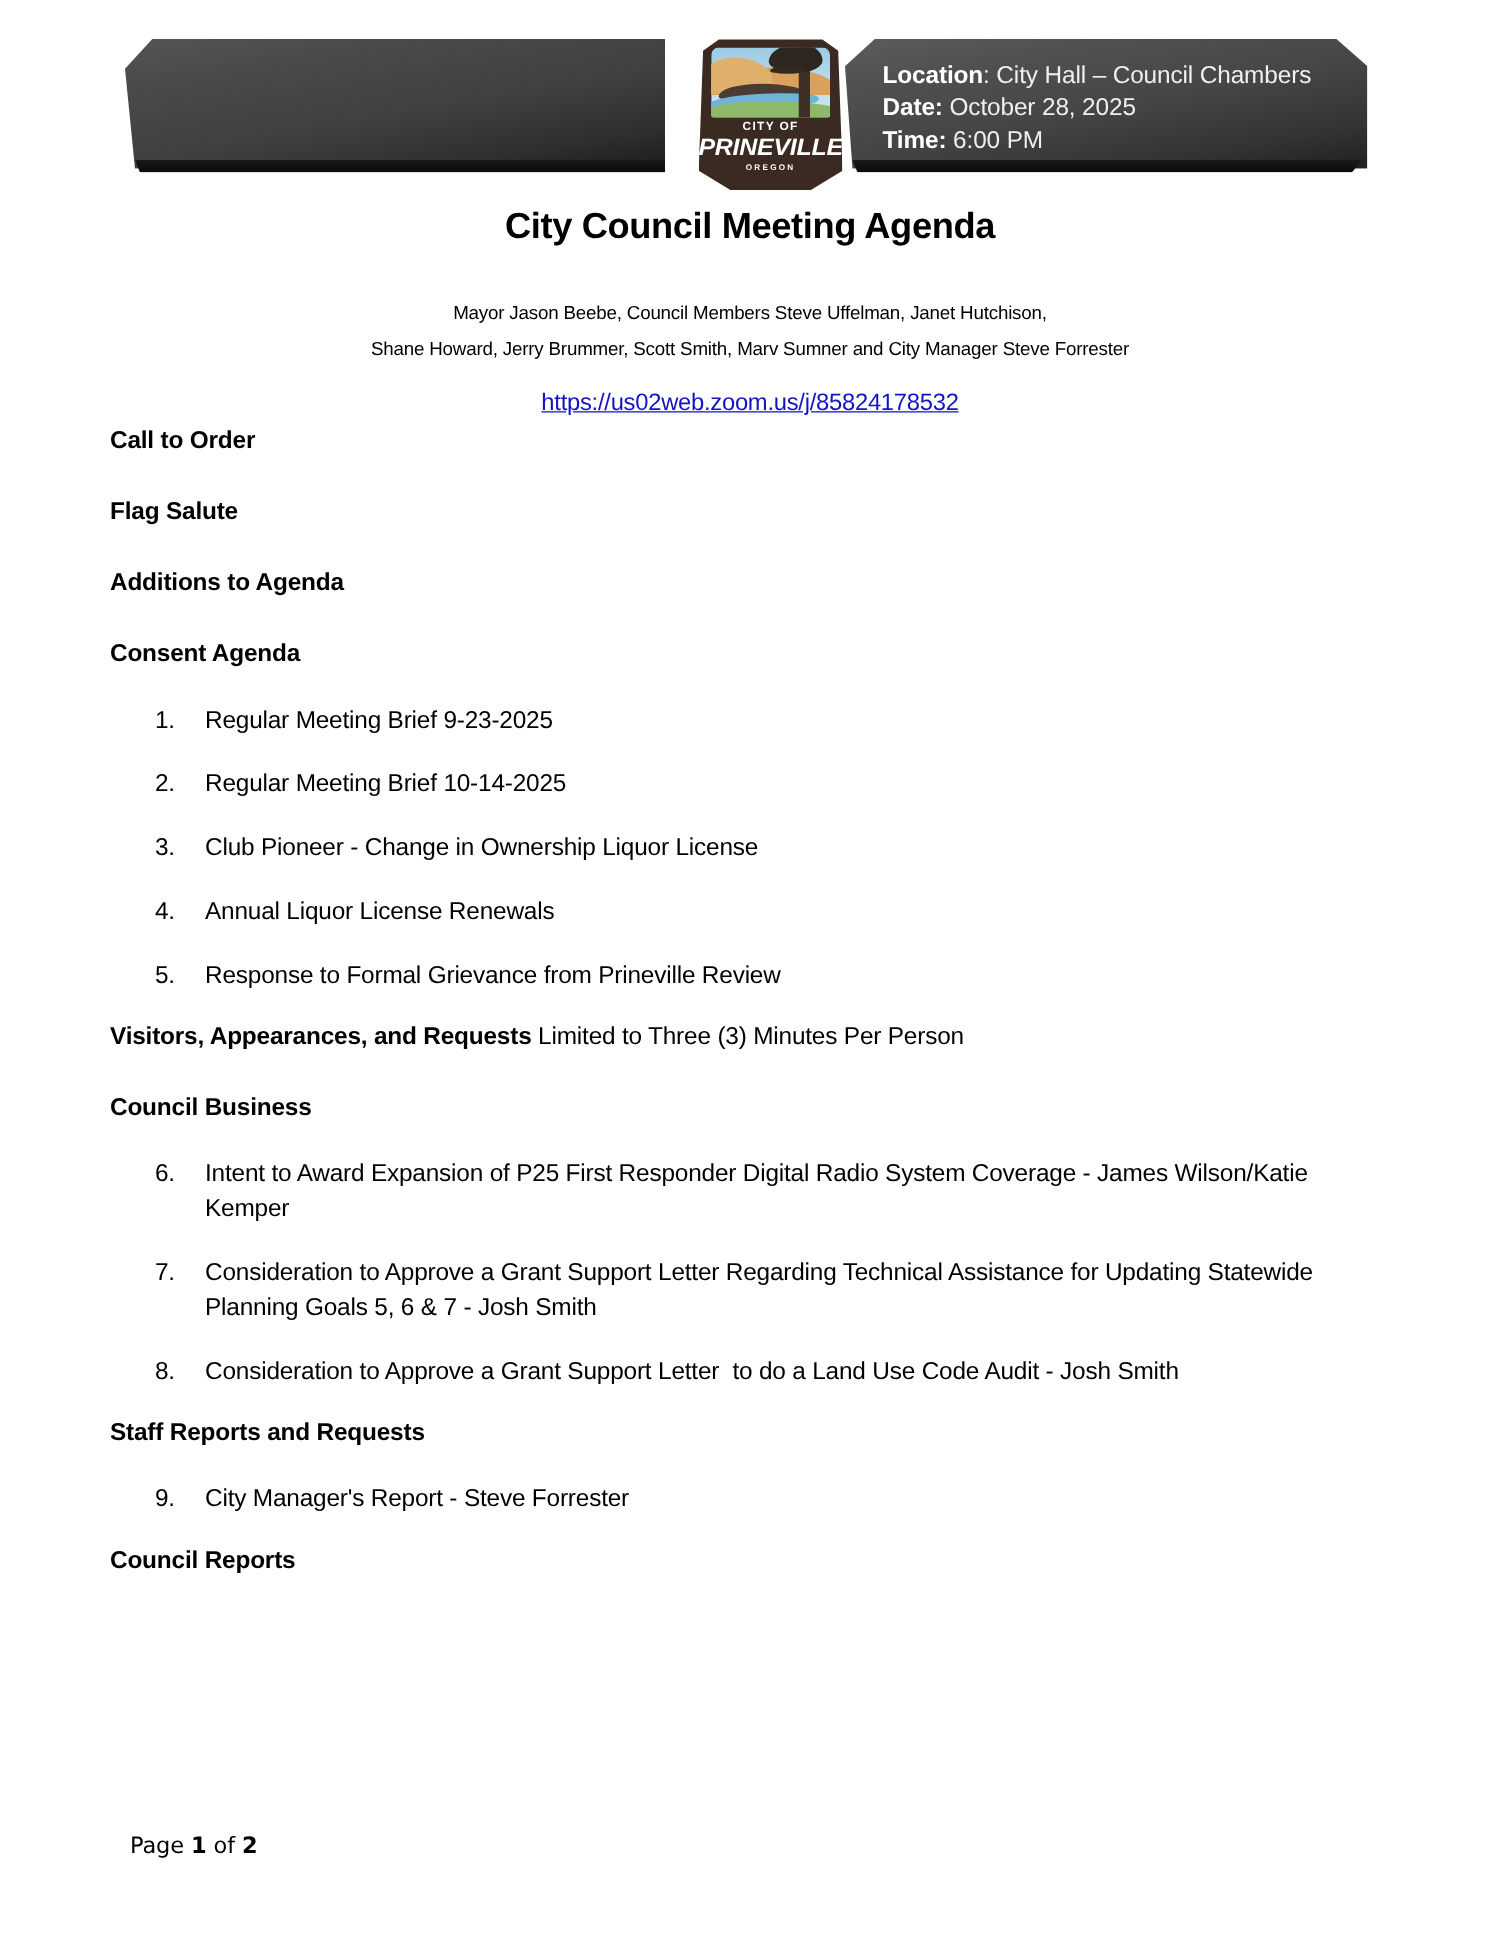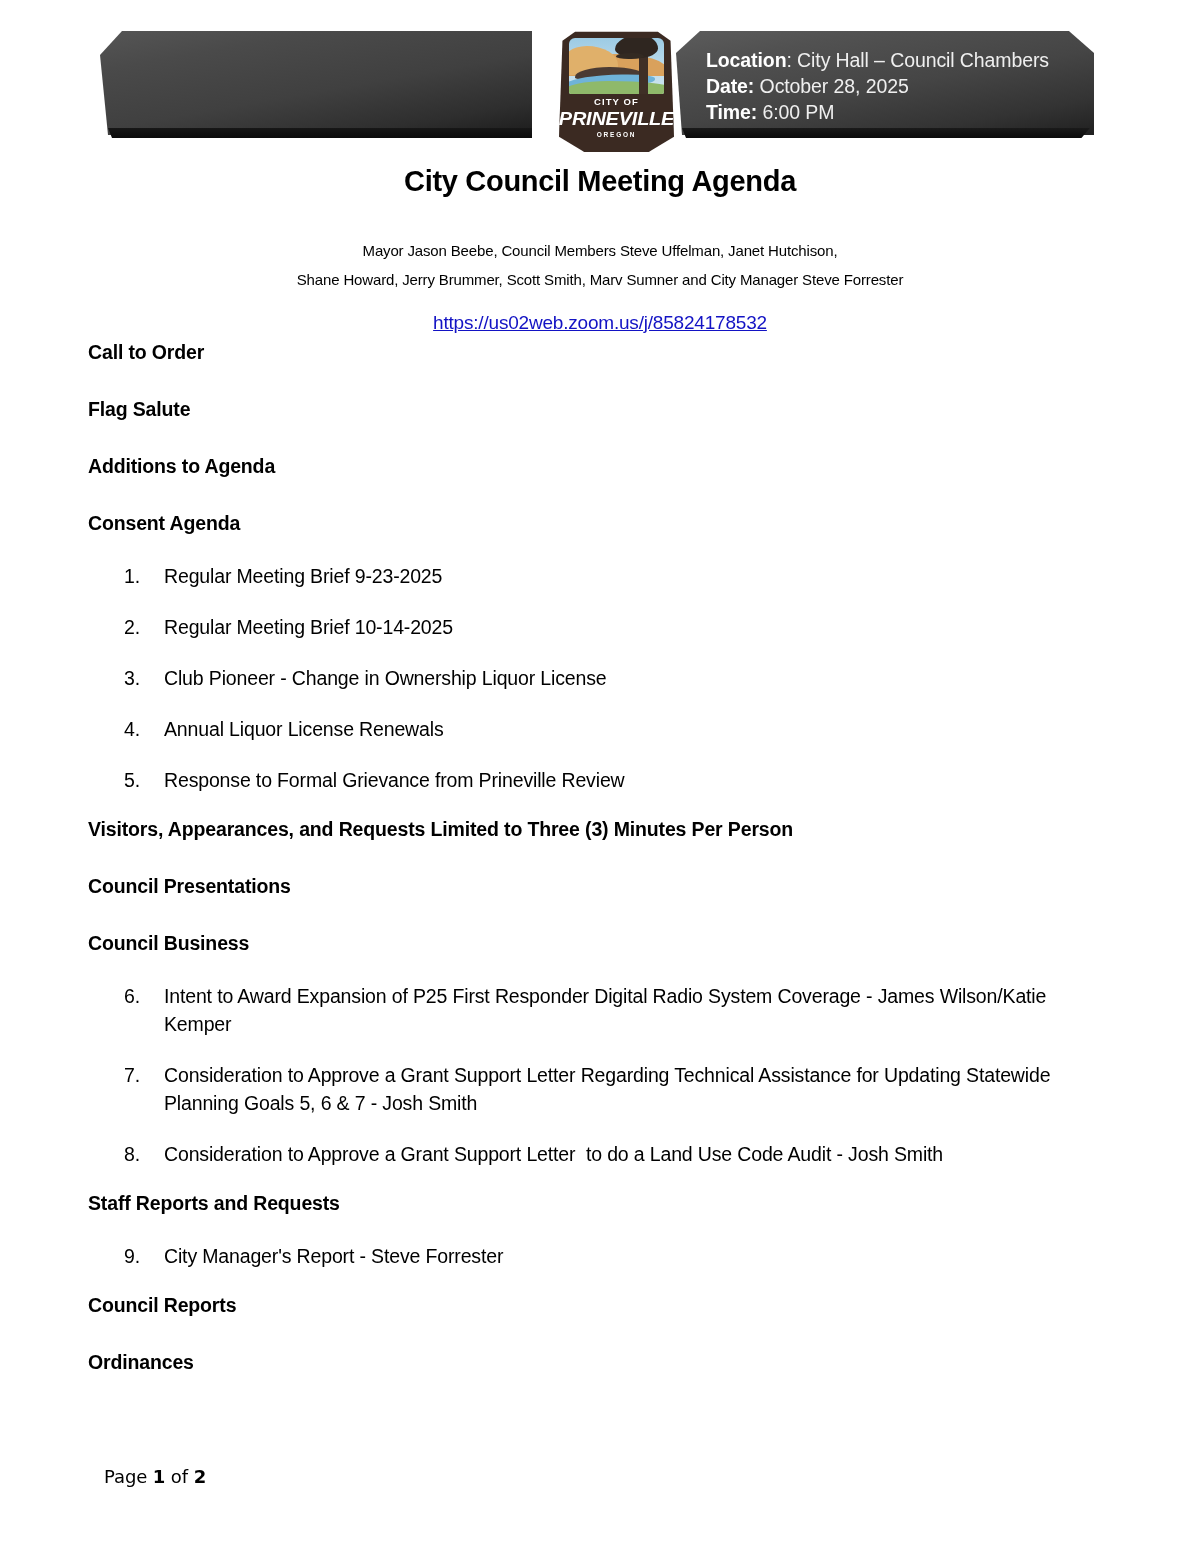--- a/index.html
+++ b/index.html
@@ -206,21 +206,21 @@
     top: 340px;
     width: 980px;
   }
   .h-item {
     font-size: 19.5px;
     font-weight: bold;
     letter-spacing: -0.15px;
     margin: 0 0 33px 0;
     line-height: 24px;
   }
-  .h-item .normal { font-weight: bold; }
+  .h-item .normal { font-weight: normal; }
 
   ol.agenda-list {
     list-style: none;
     margin: 0 0 22px 0;
     padding: 0;
   }
   ol.agenda-list li {
     position: relative;
     font-size: 19.5px;
     line-height: 28px;
@@ -332,21 +332,20 @@
       <li>
         <span class="num">5.</span>
         <span class="txt">Response to Formal Grievance from Prineville Review</span>
       </li>
     </ol>
 
   <div class="h-item">
     <span>Visitors, Appearances, and Requests</span><span class="normal"> Limited to Three (3) Minutes Per Person</span>
   </div>
 
-  <div class="h-item">Council Presentations</div>
 
   <div class="h-item" style="margin-bottom:27px">Council Business</div>
 
   <ol class="agenda-list" id="business-list">
       <li>
         <span class="num">6.</span>
         <span class="txt">Intent to Award Expansion of P25 First Responder Digital Radio System Coverage - James Wilson/Katie Kemper</span>
       </li>
       <li>
         <span class="num">7.</span>
@@ -362,18 +361,17 @@
 
   <ol class="agenda-list" id="staff-list">
       <li>
         <span class="num">9.</span>
         <span class="txt">City Manager's Report - Steve Forrester</span>
       </li>
     </ol>
 
   <div class="h-item">Council Reports</div>
 
-  <div class="h-item">Ordinances</div>
 </div>
 
 <div class="footer">
   <span>Page </span><b>1</b><span> of </span><b>2</b>
 </div>
 
 </body></html>

